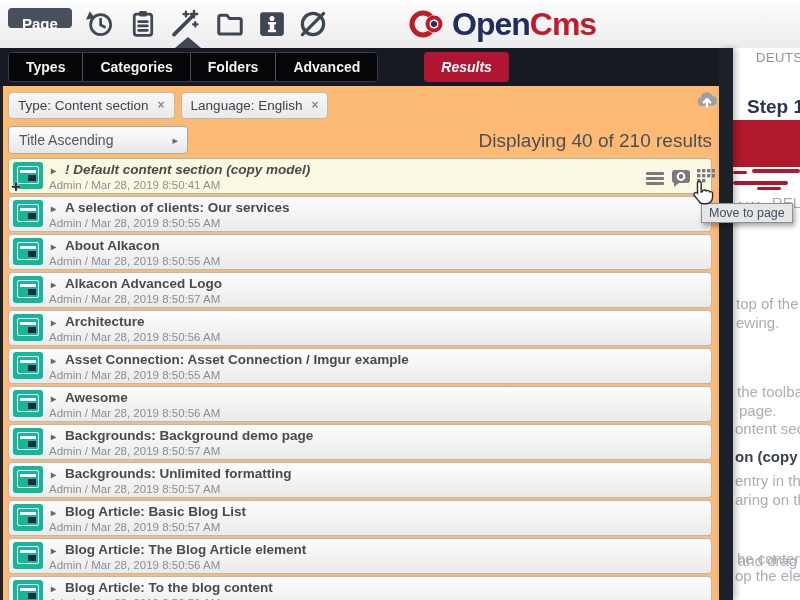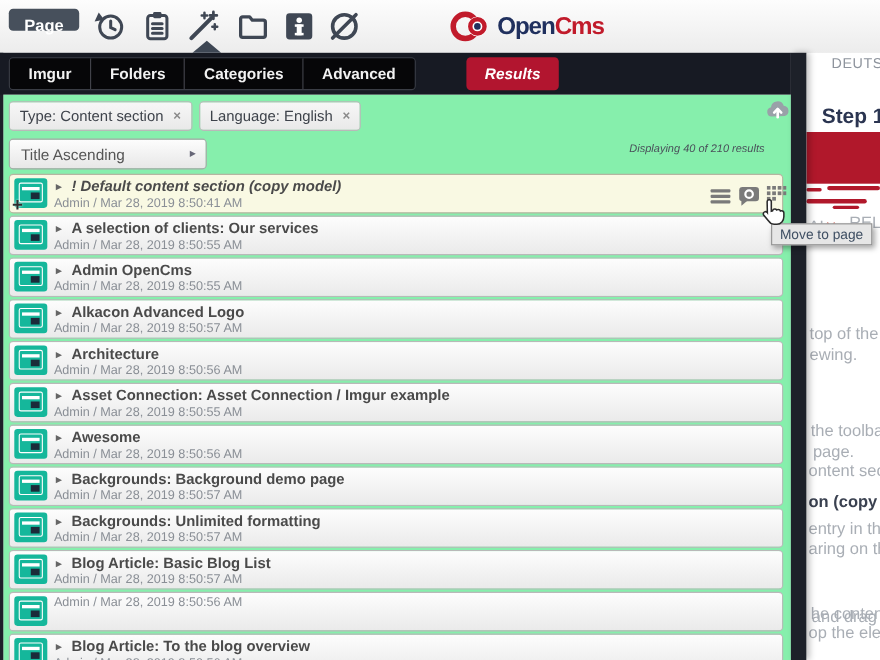--- a/index.html
+++ b/index.html
@@ -11,49 +11,49 @@
            background:linear-gradient(#fdfdfd,#ececec);border-bottom:1px solid #d2d2d2;}
   .page-btn{position:absolute;left:8px;top:8px;height:20px;padding:0 14px;
             background:#47505c;color:#fff;font-size:15px;font-weight:bold;
             border:none;border-radius:4px;line-height:31px;}
   .tb-icon{position:absolute;top:9px;width:30px;height:30px;}
   .tb-icon svg{width:30px;height:30px;display:block;}
   .notch{position:absolute;left:175px;top:37px;width:0;height:0;
          border-left:13px solid transparent;border-right:13px solid transparent;
          border-bottom:11px solid #3e4754;z-index:30;}
   .logo{position:absolute;left:408px;top:7px;display:flex;align-items:center;}
-  .logo-text{font-size:22px;font-weight:bold;letter-spacing:-1px;line-height:34px;}
+  .logo-text{font-size:32px;font-weight:bold;letter-spacing:-1px;line-height:34px;}
   .logo-open{color:#20305e;}
   .logo-cms{color:#c11b2b;}
 
   
   .dialog-edge-left{position:absolute;left:0;top:48px;width:3px;height:552px;background:#1d2129;z-index:5;}
   .dialog-edge-right{position:absolute;left:719px;top:48px;width:14px;height:552px;background:#1d2129;z-index:5;
                      box-shadow:3px 0 6px rgba(0,0,0,.25);}
   .tabbar{position:absolute;left:0;top:48px;width:719px;height:38px;background:#171a23;z-index:6;display:flex;align-items:center;}
   .tabgroup{display:flex;margin-left:8px;border:1px solid #3a3d45;border-radius:4px;overflow:hidden;}
   .tab{height:28px;line-height:28px;padding:0 17px;background:#060608;color:#f2f2f2;
        font-size:14px;font-weight:bold;border-right:1px solid #50525a;}
   .tab:last-child{border-right:none;}
   .tab-results{margin-left:46px;height:30px;line-height:30px;padding:0 17px;border-radius:4px;
                color:#fff;font-size:14px;font-weight:bold;font-style:italic;}
 
-  .dialog-body{position:absolute;left:3px;top:86px;width:716px;height:514px;background:#86efac;z-index:4;}
+  .dialog-body{position:absolute;left:3px;top:86px;width:716px;height:514px;background:#fdba74;z-index:4;}
 
   .chips{position:absolute;left:5px;top:6px;display:flex;gap:6px;}
   .chip{height:25px;line-height:25px;padding:0 9px;border:1px solid #b9b9b9;border-radius:4px;
         background:linear-gradient(#f7f7f7,#e9e9e9);font-size:13.5px;color:#3e434b;display:flex;align-items:center;}
   .chip .x{margin-left:9px;color:#8a8a8a;font-weight:bold;font-size:12px;}
   .upload{position:absolute;left:692px;top:3px;width:24px;height:22px;}
 
   .sortbox{position:absolute;left:5px;top:40px;width:178px;height:26px;border:1px solid #a8a8a8;border-radius:4px;
            background:linear-gradient(#fdfdfd,#e7e7e7);font-size:14px;color:#555;line-height:26px;}
   .sortbox .val{padding-left:10px;}
   .sortbox .arrow{position:absolute;right:9px;top:0;color:#667;font-size:11px;}
-  .summary{position:absolute;right:24px;top:44px;font-size:10px;color:#4a505a;font-style:italic;}
+  .summary{position:absolute;right:7px;top:44px;font-size:19px;color:#4a505a;}
 
   .list{position:absolute;left:5px;top:72px;width:704px;}
   .row{position:relative;height:36px;margin-bottom:2px;border:1px solid #b9b9b9;border-radius:4px;
        background:linear-gradient(#fdfdfd,#eaeaea);box-sizing:border-box;}
   .row.hl{background:#f9f9e3;border-color:#b5b5a0;}
   .ricon{position:absolute;left:4px;top:3px;width:30px;height:27px;background:#15b79b;border-radius:3px;}
   .ricon .frame{position:absolute;left:4px;top:4px;right:4px;bottom:5px;border:1.5px solid #fff;border-radius:2px;}
   .ricon .hbar{position:absolute;left:7px;top:8px;width:16px;height:3px;background:#fff;}
   .ricon .photo{position:absolute;right:7px;bottom:8px;width:8px;height:6px;background:#1b2b3a;}
   .plus{position:absolute;left:-2px;bottom:-6px;font-size:17px;font-weight:bold;color:#2e2e2e;
@@ -173,23 +173,23 @@
     </div>
   </div>
 
   <div class="notch"></div>
 
   <div class="dialog-edge-left"></div>
   <div class="dialog-edge-right"></div>
 
   <div class="tabbar">
     <div class="tabgroup">
-      <div class="tab">Imgur</div>
+      <div class="tab">Types</div>
+      <div class="tab">Categories</div>
       <div class="tab">Folders</div>
-      <div class="tab">Categories</div>
       <div class="tab">Advanced</div>
     </div>
     <div class="tab-results" id="results-tab" style="background: rgb(178, 21, 47);">Results</div>
   </div>
 
   <div class="dialog-body">
     <div class="chips">
       <div class="chip">
         <span>Type: Content section</span>
         <span class="x">×</span>
@@ -247,21 +247,21 @@
 
   <div class="row">
     <span class="ricon">
       <span class="frame"></span>
             <span class="hbar"></span>
             <span class="photo"></span>
 
     </span>
     <div class="rtext">
       <div class="rtitle">
-        <span class="tri">▸</span><span class="ttl">Admin OpenCms</span>
+        <span class="tri">▸</span><span class="ttl">About Alkacon</span>
       </div>
       <div class="rmeta">Admin / Mar 28, 2019 8:50:55 AM</div>
     </div>
   </div>
 
   <div class="row">
     <span class="ricon">
       <span class="frame"></span>
             <span class="hbar"></span>
             <span class="photo"></span>
@@ -367,36 +367,36 @@
 
   <div class="row">
     <span class="ricon">
       <span class="frame"></span>
             <span class="hbar"></span>
             <span class="photo"></span>
 
     </span>
     <div class="rtext">
       <div class="rtitle">
-        <span class="tri">▸</span>
+        <span class="tri">▸</span><span class="ttl">Blog Article: The Blog Article element</span>
       </div>
       <div class="rmeta">Admin / Mar 28, 2019 8:50:56 AM</div>
     </div>
   </div>
 
   <div class="row">
     <span class="ricon">
       <span class="frame"></span>
             <span class="hbar"></span>
             <span class="photo"></span>
 
     </span>
     <div class="rtext">
       <div class="rtitle">
-        <span class="tri">▸</span><span class="ttl">Blog Article: To the blog overview</span>
+        <span class="tri">▸</span><span class="ttl">Blog Article: To the blog content</span>
       </div>
       <div class="rmeta">Admin / Mar 28, 2019 8:50:56 AM</div>
     </div>
   </div>
 </div>
   </div>
 
   <div class="hovericons">
     <span>
       <svg width="20" height="18" viewBox="0 0 20 18">

